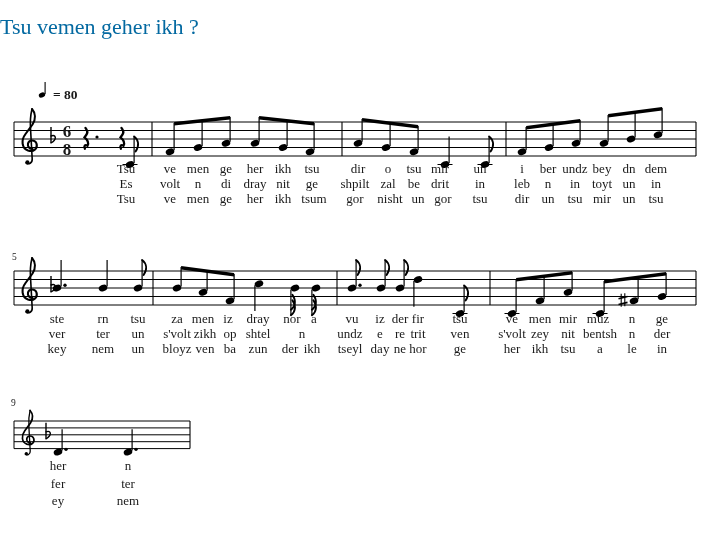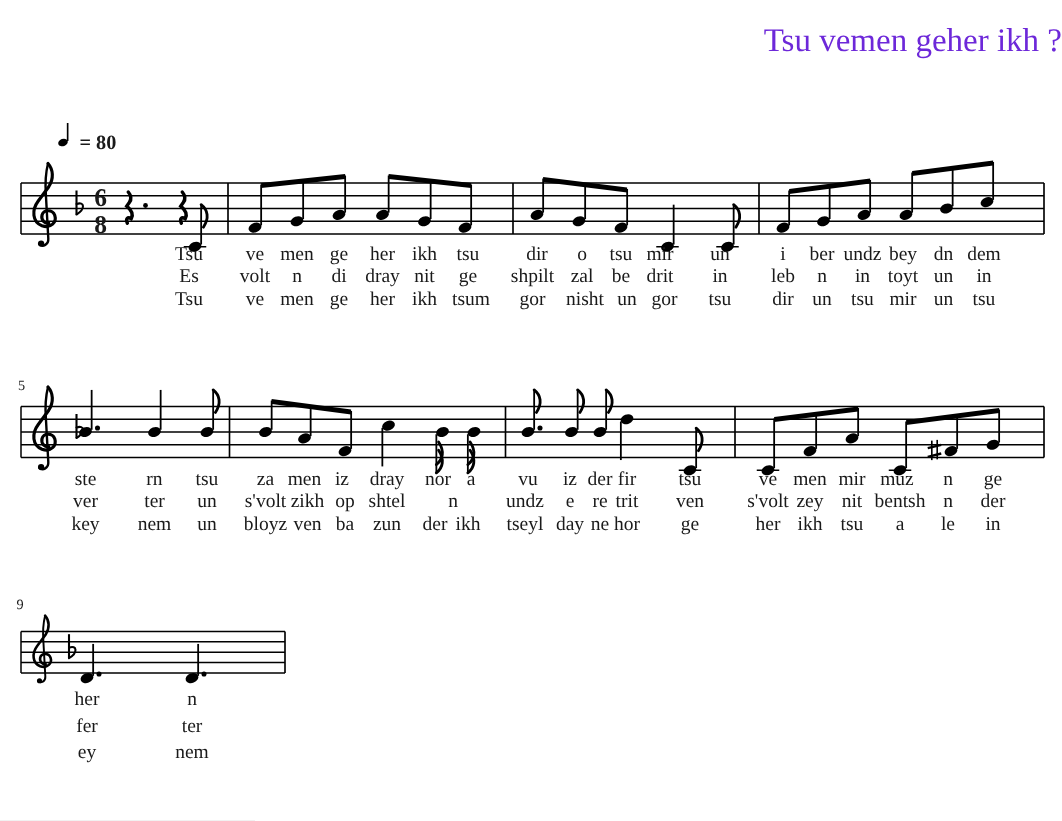--- a/index.html
+++ b/index.html
@@ -3,21 +3,21 @@
 <meta charset="utf-8">
 <style>
   html,body{margin:0;padding:0;background:#e8e8e8;}
   .page{
     position:relative;width:708px;height:547px;margin:0 auto;
     background:#ffffff;overflow:hidden;
     font-family:"Liberation Serif", serif;
   }
   .title{
     position:absolute;top:14px;left:0;width:708px;
-    text-align:right;font-size:22px;color:#6d28d9;
+    text-align:left;font-size:22px;color:#0369a1;
     font-family:"Liberation Serif", serif;
   }
   svg text{font-family:"Liberation Serif", serif;fill:#1a1a1a;}
 </style>
 </head>
 <body>
 
 <div class="page">
   <div class="title">Tsu vemen geher ikh ?</div>
   <svg id="score" width="708" height="547" viewBox="0 0 708 547">

